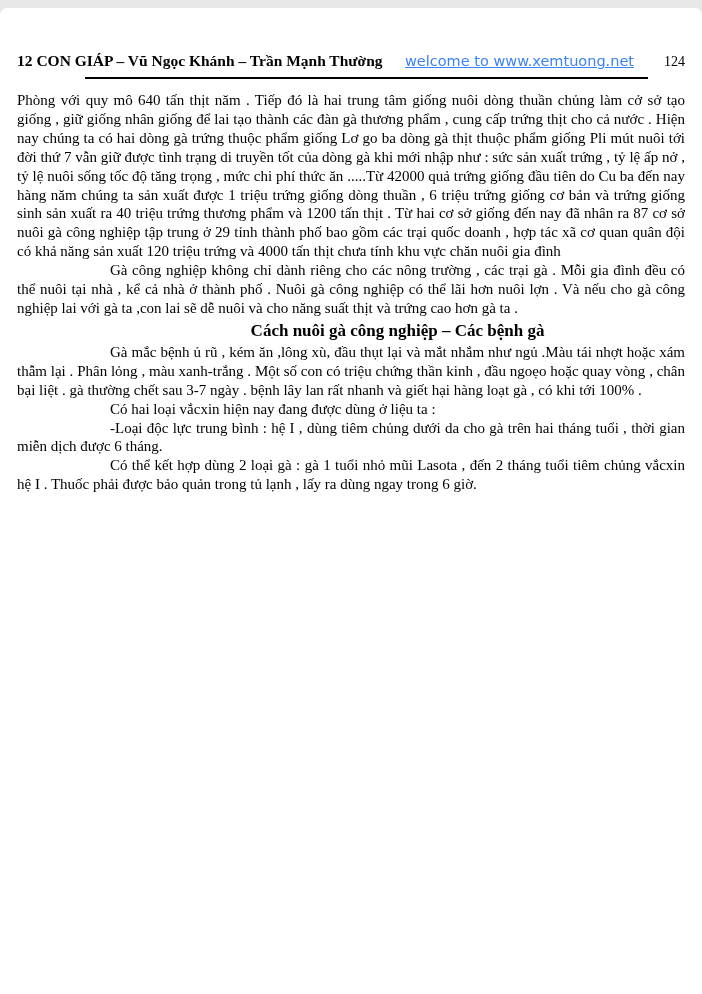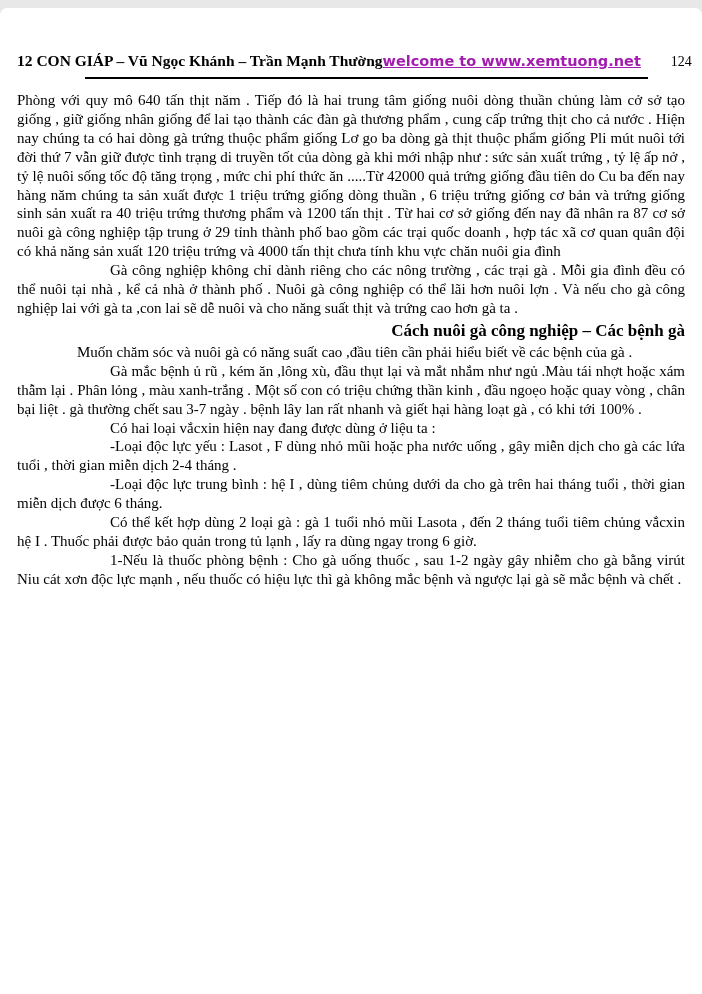--- a/index.html
+++ b/index.html
@@ -22,27 +22,26 @@
   .header .title {
     font-family: "Liberation Serif", serif;
     font-weight: bold;
     font-size: 15.5px;
     white-space: nowrap;
     flex: 0 0 auto;
   }
   .header .site-link {
     font-family: "DejaVu Sans", sans-serif;
     font-size: 14.5px;
-    color: #a21caf;
+    color: #3b82f6;
     text-decoration: underline;
     white-space: nowrap;
     margin-left: auto;
     margin-right: 30px;
     cursor: pointer;
-    font-weight: bold;
   }
   .header .page-num {
     font-family: "Liberation Serif", serif;
     font-size: 14px;
     flex: 0 0 auto;
   }
   .rule {
     margin: 7px 54px 0 85px;
     border-top: 2px solid #000000;
     height: 0;
@@ -57,21 +56,21 @@
     margin: 0;
     text-indent: 93px;
   }
   .content p.no-indent { text-indent: 0; font-family: Liberation Serif, serif; }
   .content p.small-indent { text-indent: 60px; }
   .content h2 {
     font-size: 17px;
     font-weight: bold;
     margin: 2px 0 2px 0;
     text-indent: 93px;
-    text-align: right;
+    text-align: center;
     line-height: 21px;
   }
   .content h2.spaced { margin-top: 5px; }
 </style>
 </head>
 <body>
 
 <div class="page">
 
   <div class="header">
@@ -79,22 +78,19 @@
     <a class="site-link" href="#">welcome to www.xemtuong.net</a>
     <span class="page-num">124</span>
   </div>
 
   <div class="rule"></div>
 
   <div class="content">
     <p class="no-indent">Phòng với quy mô 640 tấn thịt năm . Tiếp đó là hai trung tâm giống nuôi dòng thuần chủng làm cở sở tạo giống , giữ giống nhân giống để lai tạo thành các đàn gà thương phẩm , cung cấp trứng thịt cho cả nước . Hiện nay chúng ta có hai dòng gà  trứng thuộc phẩm giống Lơ go ba dòng gà thịt thuộc phẩm giống Pli mút nuôi tới đời thứ 7 vẫn giữ được tình trạng di truyền tốt của dòng gà khi mới nhập như : sức sản xuất trứng , tỷ lệ ấp nở , tỷ lệ nuôi sống tốc độ tăng trọng , mức chi phí thức ăn .....Từ 42000 quả trứng giống đầu tiên do Cu ba đến nay hàng năm chúng ta sản xuất được 1 triệu trứng giống dòng thuần , 6 triệu trứng giống cơ bản và trứng giống sinh sản xuất ra 40 triệu trứng thương phẩm và 1200 tấn thịt  . Từ hai cơ sở giống đến nay đã nhân ra 87 cơ sở nuôi gà công nghiệp tập trung ở 29 tỉnh thành phố bao gồm các trại quốc doanh , hợp tác xã cơ quan quân đội có khả năng sản xuất 120 triệu trứng và 4000 tấn thịt chưa tính khu vực chăn nuôi gia đình</p>
     <p>Gà công nghiệp không chỉ dành riêng cho các nông trường , các trại gà . Mỗi gia đình đều có thể nuôi tại nhà , kể cả nhà ở  thành phố . Nuôi gà công nghiệp có thể lãi hơn nuôi lợn . Và nếu cho gà công nghiệp lai với gà ta ,con lai sẽ dễ nuôi và cho năng suất thịt và trứng cao hơn gà ta .</p>
     <h2>Cách nuôi gà công nghiệp – Các bệnh gà</h2>
-    <p class="small-indent">Muốn chăm sóc và nuôi gà có năng suất cao ,đầu tiên cần phải hiểu biết về các bệnh của gà .</p>
     <p>Gà mắc bệnh ủ rũ , kém ăn ,lông xù, đầu thụt lại và mắt nhắm như ngủ .Màu tái nhợt hoặc xám thẫm lại . Phân lỏng , màu xanh-trắng . Một số con có triệu chứng thần kinh , đầu ngoẹo hoặc quay vòng , chân bại liệt . gà thường chết sau 3-7 ngày . bệnh lây lan rất nhanh và giết hại hàng loạt gà , có khi tới 100% .</p>
     <p>Có hai loại vắcxin hiện nay đang được dùng ở liệu ta :</p>
-    <p>-Loại độc lực yếu : Lasot , F dùng nhỏ mũi hoặc pha nước uống , gây miễn dịch cho gà các lứa tuổi , thời gian miễn dịch 2-4 tháng .</p>
     <p>-Loại độc lực trung bình : hệ I , dùng tiêm chủng dưới da cho gà trên hai tháng tuổi , thời gian miễn dịch được 6 tháng.</p>
     <p>Có thể kết hợp dùng 2 loại gà : gà 1 tuổi nhỏ mũi Lasota , đến 2 tháng tuổi tiêm chủng vắcxin hệ I . Thuốc phải được bảo quản trong tủ lạnh , lấy ra dùng ngay trong 6 giờ.</p>
-    <p>1-Nếu là thuốc phòng bệnh : Cho gà uống thuốc , sau 1-2 ngày gây nhiễm cho gà bằng virút Niu cát xơn  độc lực mạnh , nếu thuốc có hiệu lực thì gà không mắc bệnh và ngược lại gà sẽ mắc bệnh và chết .</p>
   </div>
 
 </div>
 
 </body></html>

